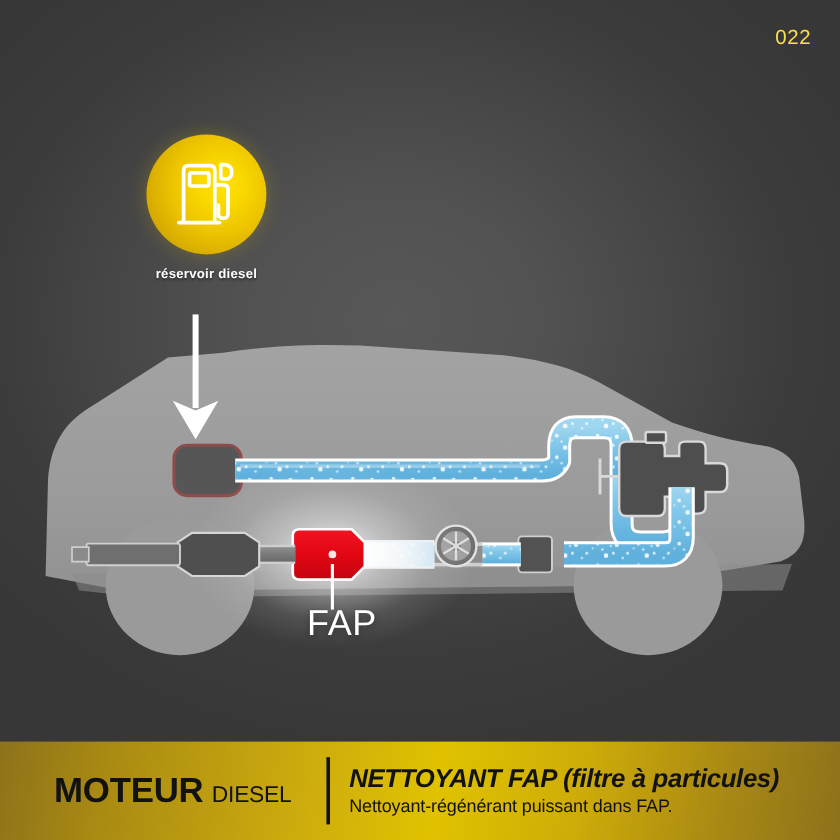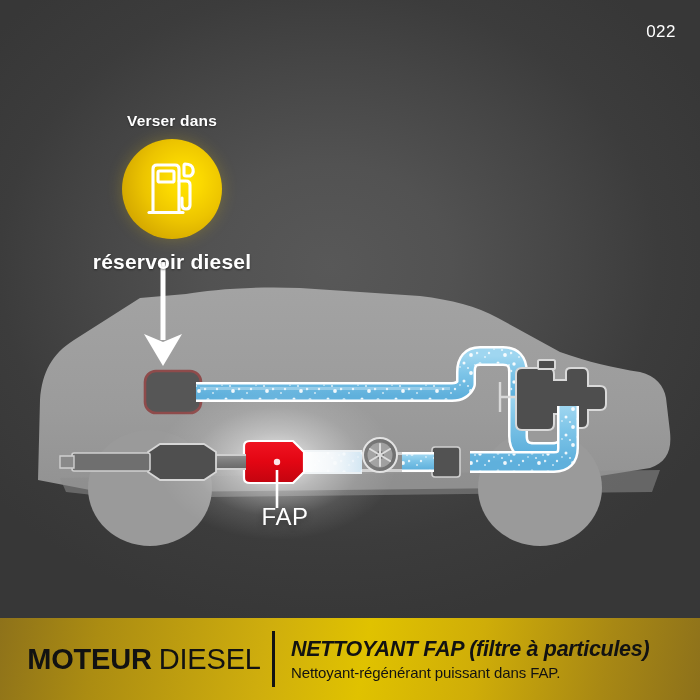--- a/index.html
+++ b/index.html
@@ -24,21 +24,21 @@
   .bg-glow {
     position: absolute; inset: 0;
     background: radial-gradient(ellipse 62% 52% at 47% 38%,
                 #585858 0%, #525252 28%, #464646 55%, #3c3c3c 76%, #373737 100%);
   }
 
   
   .page-num {
     position: absolute;
     top: 22px; right: 24px;
-    color: #ffffff;
+    color: #fde047;
     font-size: 17px;
     letter-spacing: 0.5px;
     font-weight: 400;
   }
 
   
   .stage {
     position: absolute;
     left: 0; top: 0;
     width: 700px; height: 620px;
@@ -72,35 +72,35 @@
                 #ffe400 0%, #fbd900 20%, #ecc400 48%, #d4a800 76%, #b88c00 100%);
     box-shadow: 0 0 16px rgba(255,215,0,.22);
   }
   .icon-svg {
     position: absolute;
     left: 50%; top: 50%;
     transform: translate(-50%, -50%);
   }
   .icon-caption-bottom {
     color: #ffffff;
-    font-size: 21px;
+    font-size: 11px;
     font-weight: bold;
     letter-spacing: 0.2px;
     margin-top: 11px;
     text-shadow: 0 1px 2px rgba(0,0,0,.45);
   }
 
   
   .fap-label {
     position: absolute;
     left: 0; top: 503px;
     width: 570px;
     text-align: center;
     color: #ffffff;
-    font-size: 24px;
+    font-size: 30px;
     font-weight: 400;
     letter-spacing: 0.5px;
     text-shadow: 0 2px 6px rgba(0,0,0,.35);
     pointer-events: none;
   }
 
   
   .banner {
     position: absolute;
     left: 0; top: 618px;
@@ -121,21 +121,21 @@
     justify-content: center;
     gap: 7px;
     color: #121212;
   }
   .banner-left .b1 {
     font-size: 29px;
     font-weight: bold;
     letter-spacing: -0.2px;
   }
   .banner-left .b2 {
-    font-size: 29px;
+    font-size: 19px;
     font-weight: 400;
     letter-spacing: -0.2px;
   }
   .banner-divider {
     width: 3px;
     height: 56px;
     background: #121212;
     flex: none;
     margin-right: 16px;
   }
@@ -412,21 +412,20 @@
       <g>
         <line x1="163" y1="262" x2="163" y2="340" stroke="#ffffff" stroke-width="5"></line>
         <path fill="#ffffff" d="M 163,366 L 144,334 L 163,342 L 182,334 Z"></path>
       </g>
 
       <line x1="277" y1="470" x2="277" y2="508" stroke="#ffffff" stroke-width="2.6"></line>
     </g>
   </svg>
 
   <div class="icon-block">
-    <div class="icon-caption-top">Verser dans</div>
     <div class="icon-circle-wrap">
       <div class="icon-circle"></div>
       <svg class="icon-svg" width="56" height="62" viewBox="0 0 56 62">
         <g fill="none" stroke="#ffffff" stroke-width="3.1" stroke-linejoin="round" stroke-linecap="round">
 
           <path d="M 9,54 L 9,11 Q 9,7 13,7 L 31,7 Q 35,7 35,11 L 35,54"></path>
 
           <line x1="5" y1="54.5" x2="39" y2="54.5"></line>
 
           <rect x="14" y="13" width="16" height="11" rx="1.6"></rect>

